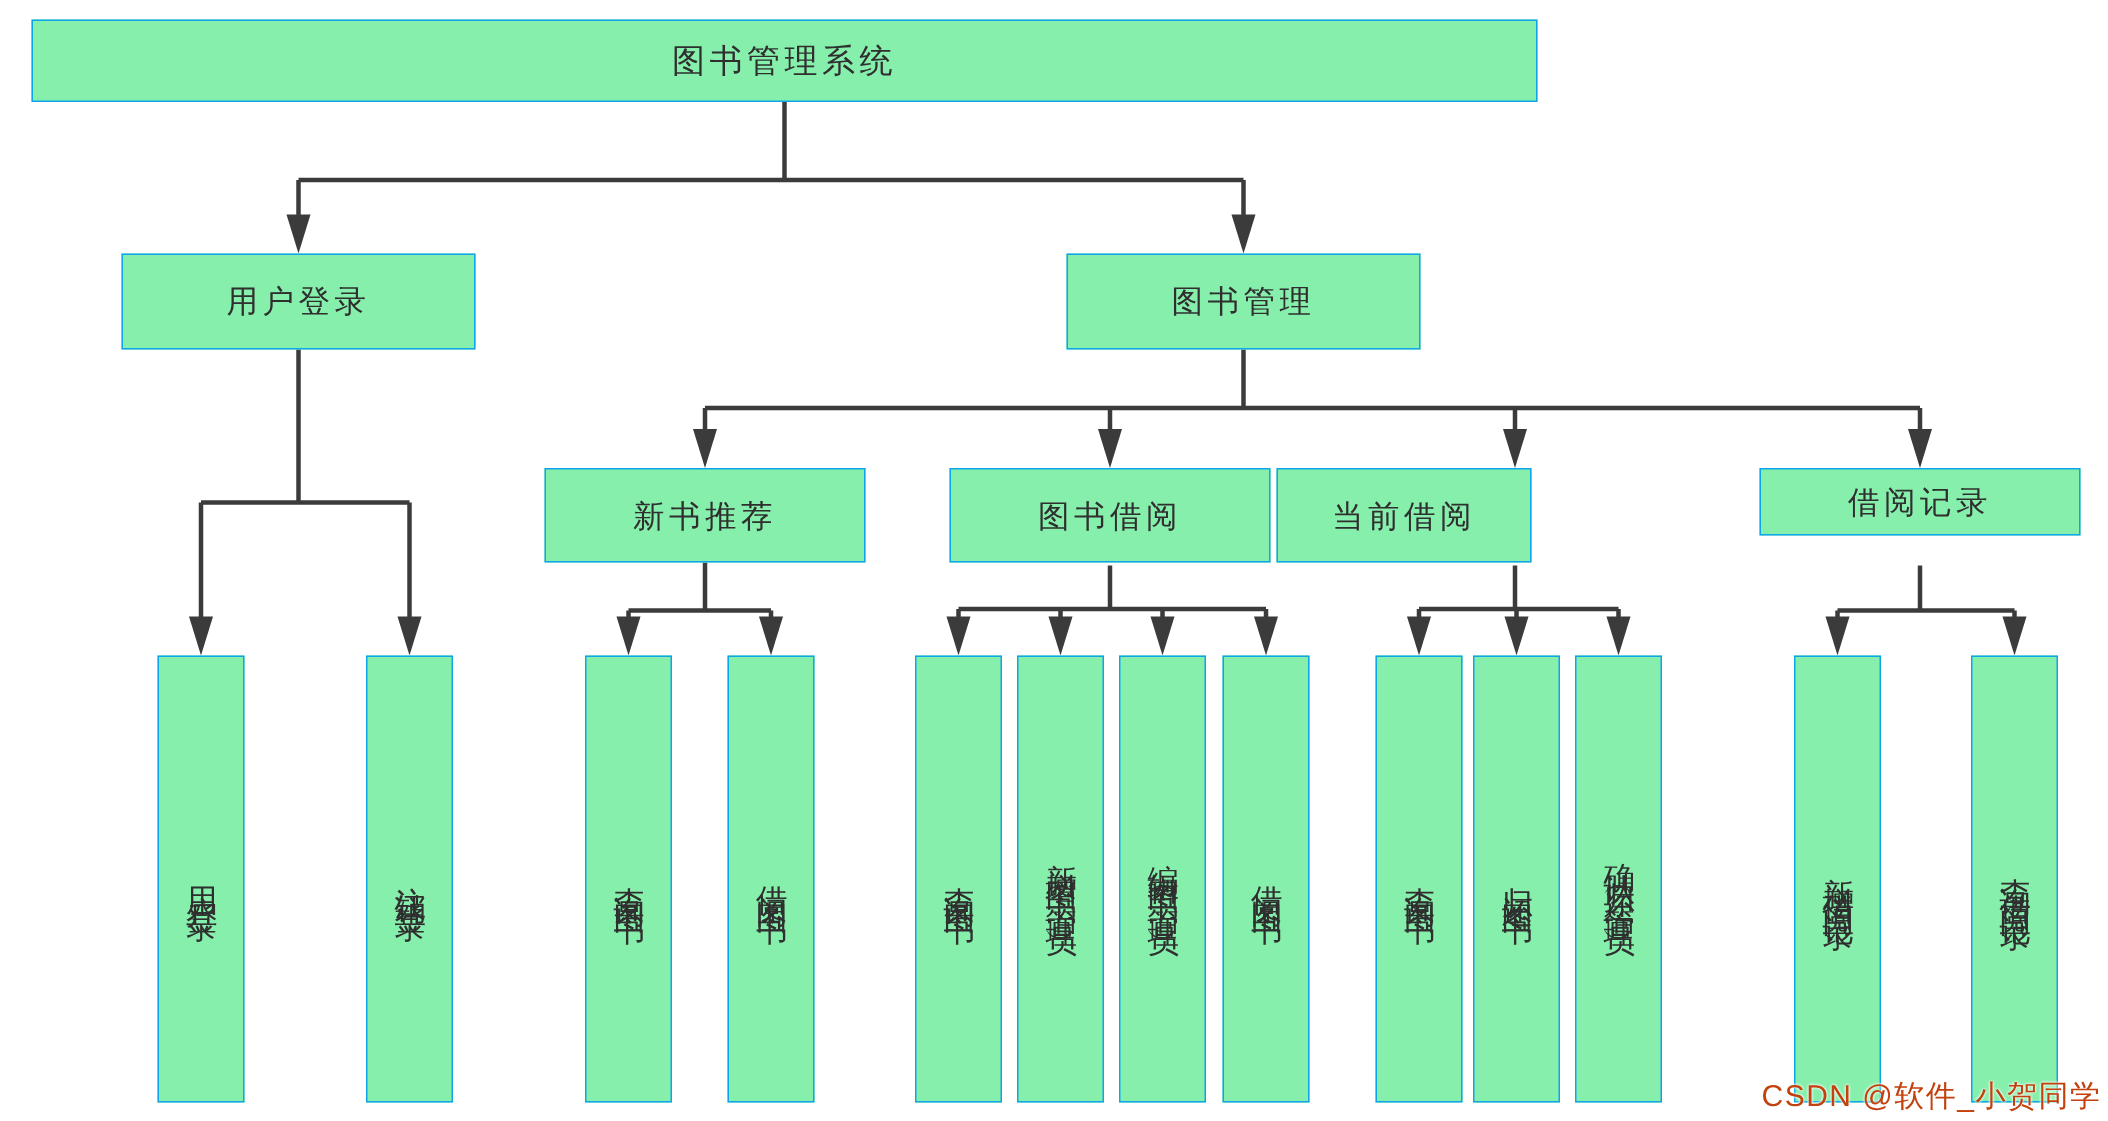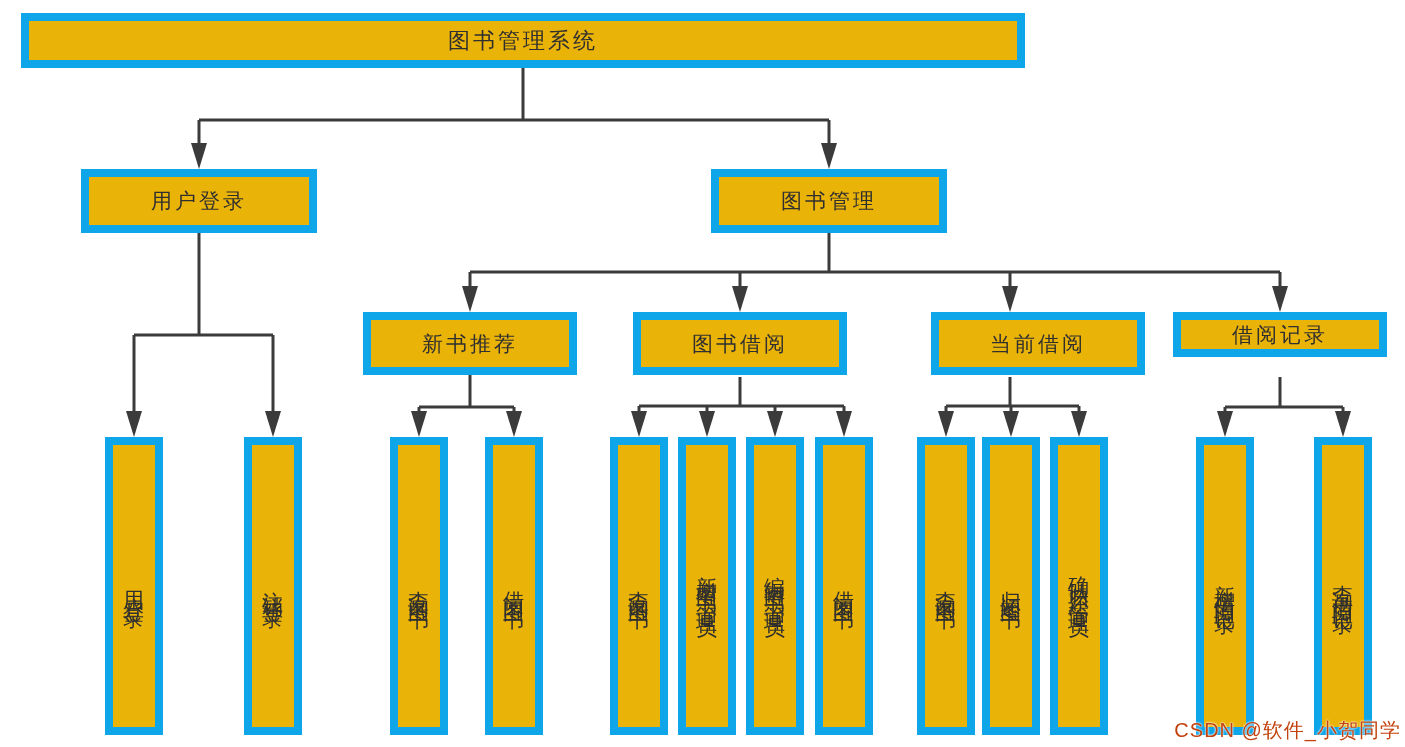--- a/index.html
+++ b/index.html
@@ -8,22 +8,22 @@
     width: 1405px;
     height: 747px;
     background: #ffffff;
     font-family: "Liberation Sans", sans-serif;
     overflow: hidden;
   }
   .wires { position: absolute; left: 0; top: 0; width: 1405px; height: 747px; }
   .node {
     position: absolute;
     box-sizing: border-box;
-    border: 8px solid #0ea5e9;
-    background: #eab308;
+    border: 1px solid #0ea5e9;
+    background: #86efac;
     display: flex;
     align-items: center;
     justify-content: center;
     color: #2f2f2f;
   }
   .node.h span {
     font-size: 21px;
     letter-spacing: 3px;
     white-space: nowrap;
   }
@@ -128,21 +128,21 @@
   <div class="node h" style="left:711px; top:169px; width:236px; height:64px">
     <span>图书管理</span>
   </div>
 
   <div class="node h" style="left:633px; top:312px; width:214px; height:63px">
     <span>图书借阅</span>
   </div>
   <div class="node h" style="left:363px; top:312px; width:214px; height:63px">
     <span>新书推荐</span>
   </div>
-  <div class="node h" style="left:931px; top:312px; width:214px; height:63px">
+  <div class="node h" style="left:851px; top:312px; width:170px; height:63px">
     <span>当前借阅</span>
   </div>
   <div class="node h" style="left:1173px; top:312px; width:214px; height:45px">
     <span>借阅记录</span>
   </div>
 
   <div class="node v" style="left:105px; top:437px; width:58px; height:298px">
     <span>用户登录</span>
   </div>
   <div class="node v" style="left:244px; top:437px; width:58px; height:298px">

